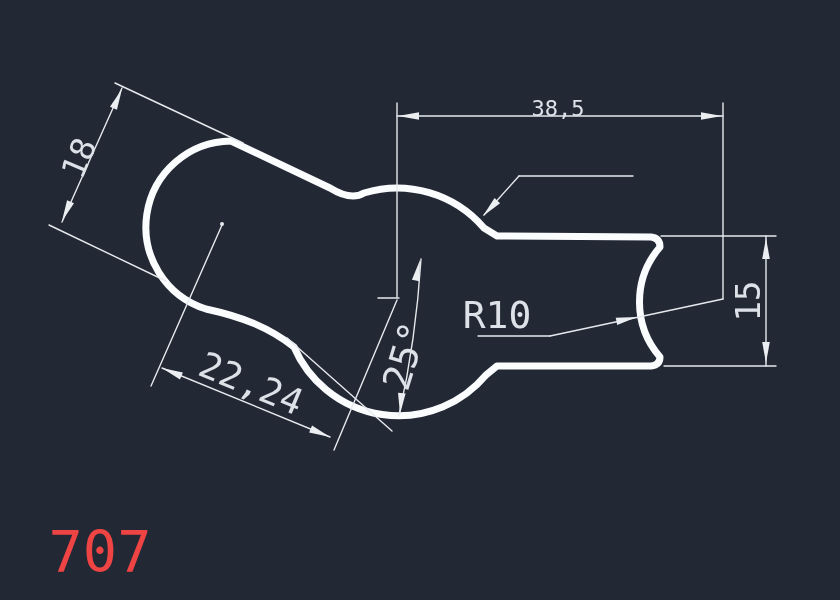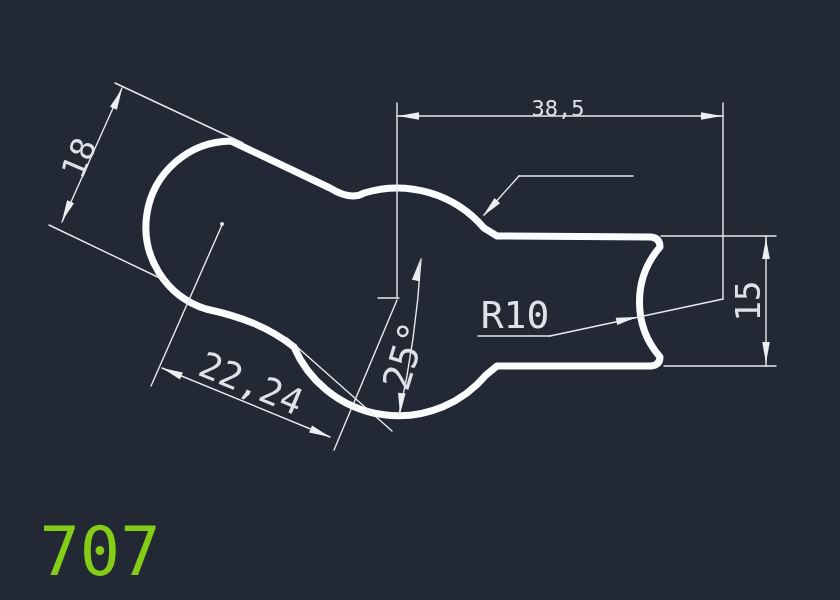--- a/index.html
+++ b/index.html
@@ -18,23 +18,23 @@
   .dot{fill:#e6eaee;stroke:none;}
   .dimtext{
     position:absolute;color:#dde2e8;white-space:nowrap;
     transform-origin:center center;letter-spacing:0px;line-height:1;
   }
   .t-385 {left:558px;top:94px; font-size:22px;transform:translate(-50%,-50%);margin-top:15px;}
   .t-r135{left:577px;top:152px;font-size:38px;transform:translate(-50%,-50%);}
   .t-18  {left:79px; top:158px;font-size:33px;transform:translate(-50%,-50%) rotate(-67deg);}
   .t-2224{left:251px;top:384px;font-size:36px;transform:translate(-50%,-50%) rotate(22.5deg);}
   .t-25  {left:405px;top:356px;font-size:38px;transform:translate(-50%,-50%) rotate(-73deg);}
-  .t-r10 {left:515px;top:315px;font-size:38px;transform:translate(-50%,-50%);}
+  .t-r10 {left:497px;top:315px;font-size:38px;transform:translate(-50%,-50%);}
   .t-15  {left:748px;top:301px;font-size:34px;transform:translate(-50%,-50%) rotate(-90deg);}
-  .t-707 {left:100px;top:552px;font-size:67px;color:#84cc16;transform:translate(-50%,-50%);}
+  .t-707 {left:100px;top:552px;font-size:57px;color:#ef4444;transform:translate(-50%,-50%);}
 </style>
 </head>
 <body>
 
 <div class="canvas">
 
   <svg width="840" height="600" viewBox="0 0 840 600">
 
     <g>
       <path class="outline" d="M 231,141

